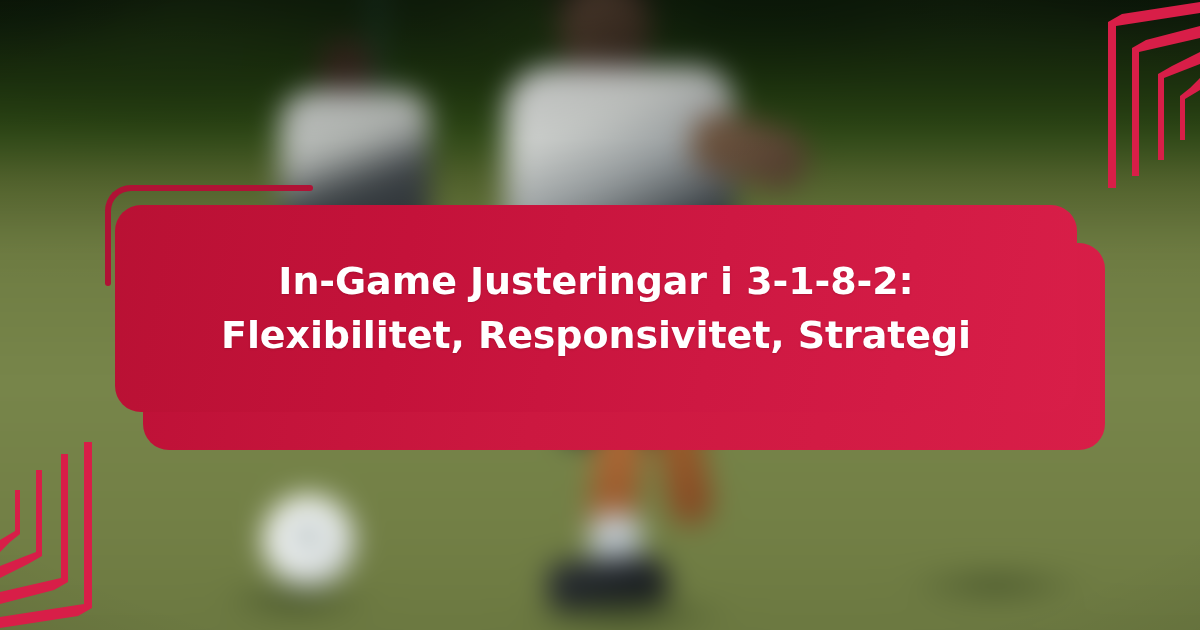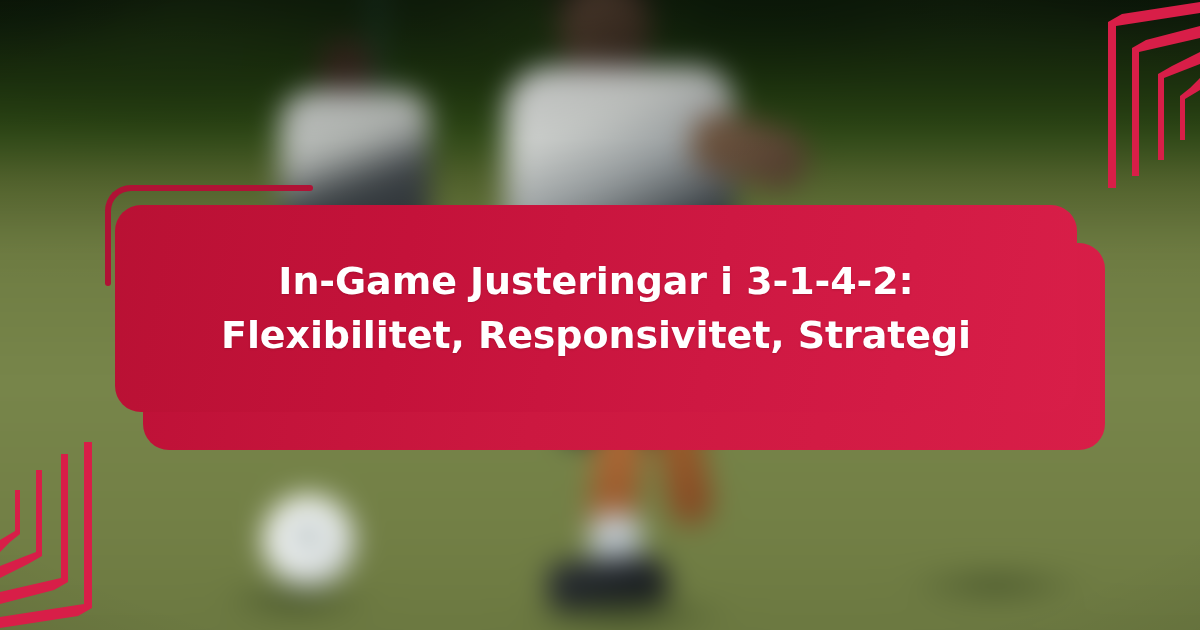--- a/index.html
+++ b/index.html
@@ -239,15 +239,15 @@
     <path d="M0 174 L54 160 L68 152 L68 24 L61 24 L61 148 L0 162 Z" fill="#D81E48"></path>
     <path d="M0 148 L28 134 L42 126 L42 40 L36 40 L36 122 L0 136 Z" fill="#D81E48"></path>
     <path d="M0 122 L10 112 L20 104 L20 60 L15 60 L15 101 L0 110 Z" fill="#D81E48"></path>
   </svg>
 </div>
 
 <div class="card-wrap">
   <div class="bracket"></div>
   <div class="card-ghost"></div>
   <div class="card-main">
-    <h1 class="card-title">In-Game Justeringar i 3-1-4-2: Flexibilitet, Responsivitet, Strategi</h1>
+    <h1 class="card-title">In-Game Justeringar i 3-1-8-2: Flexibilitet, Responsivitet, Strategi</h1>
   </div>
 </div>
 
 </body></html>

